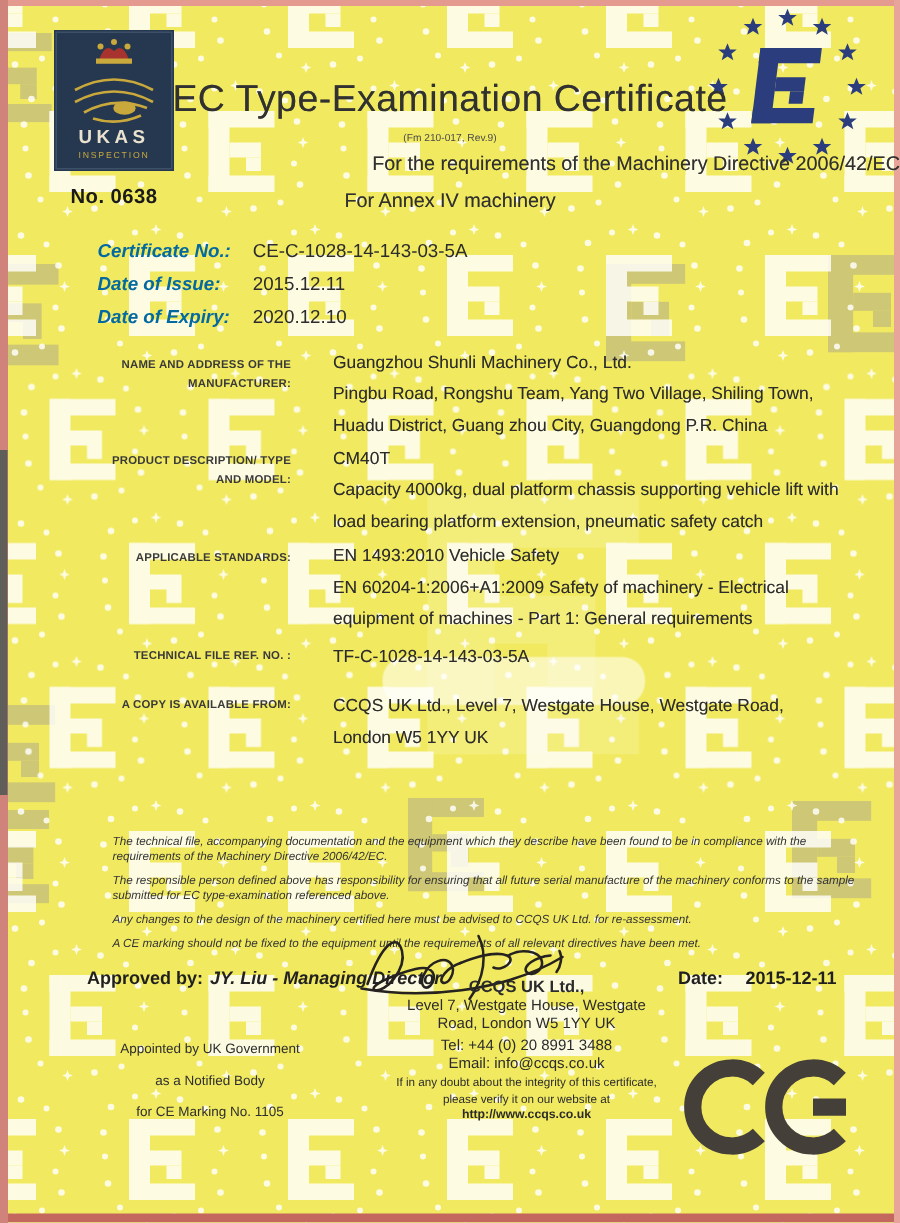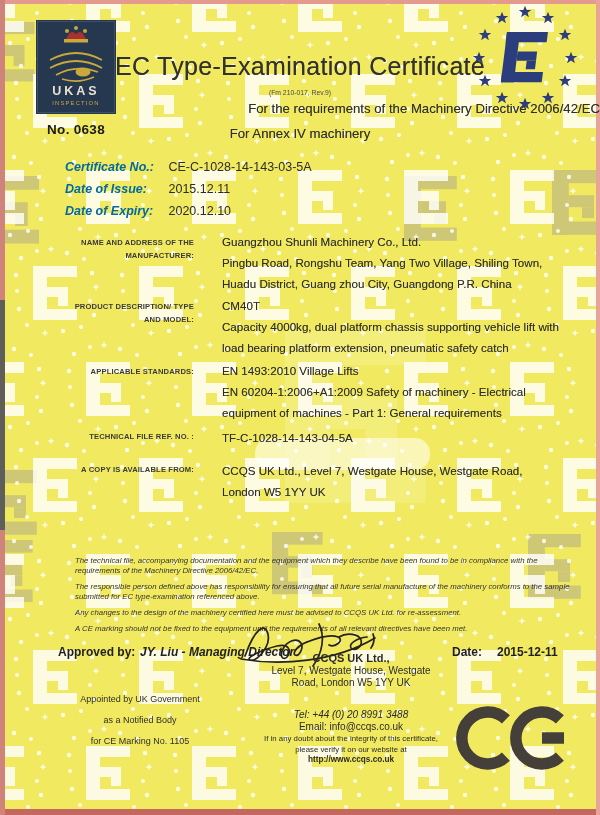--- a/index.html
+++ b/index.html
@@ -43,21 +43,21 @@
   .appr-label{position:absolute;left:58px;top:0;font-weight:bold;color:#1f1f1f;}
   .appr-name{position:absolute;left:140px;top:0;font-weight:bold;font-style:italic;color:#222;}
   .appr-date-label{position:absolute;left:452px;top:0;font-weight:bold;color:#1f1f1f;}
   .appr-date{position:absolute;left:497px;top:0;font-weight:bold;color:#1f1f1f;}
   
   .nb{top:694px;left:50px;width:180px;text-align:center;font-size:9px;color:#2e2e2e;}
   .nb div{margin-bottom:11px;}
   .ccqs{top:652px;left:240px;width:222px;text-align:center;color:#2b2b2b;}
   .ccqs .name{font-size:11px;font-weight:bold;margin-bottom:1px;}
   .ccqs .addr{font-size:10px;line-height:12px;}
-  .ccqs .tel{font-size:10px;margin-top:20px;font-style:italic;}
+  .ccqs .tel{font-size:10px;margin-top:3px;}
   .ccqs .email{font-size:10px;margin-top:1px;}
   .ccqs .note{font-size:7.8px;line-height:10.5px;margin-top:2px;}
   .ccqs .url{font-size:8.2px;font-weight:bold;}
   svg text{font-family:"Liberation Sans","DejaVu Sans",sans-serif;}
 </style>
 </head>
 <body>
 
 <div class="page">
 
@@ -278,29 +278,29 @@
     <div class="svalue">
       <div>CM40T</div>
       <div>Capacity 4000kg, dual platform chassis supporting vehicle lift with</div>
       <div>load bearing platform extension, pneumatic safety catch</div>
     </div>
   </div>
 
   <div class="abs section" style="top:360px">
     <div class="slabel">APPLICABLE STANDARDS:</div>
     <div class="svalue">
-      <div>EN 1493:2010 Village Lifts</div>
+      <div>EN 1493:2010 Vehicle Safety</div>
       <div>EN 60204-1:2006+A1:2009 Safety of machinery - Electrical</div>
       <div>equipment of machines - Part 1: General requirements</div>
     </div>
   </div>
 
   <div class="abs section" style="top:427px">
     <div class="slabel" style="top:3px">TECHNICAL FILE REF. NO. :</div>
-    <div class="svalue">TF-C-1028-14-143-04-5A</div>
+    <div class="svalue">TF-C-1028-14-143-03-5A</div>
   </div>
 
   <div class="abs section" style="top:460px">
     <div class="slabel" style="top:3px">A COPY IS AVAILABLE FROM:</div>
     <div class="svalue">
       <div>CCQS UK Ltd., Level 7, Westgate House, Westgate Road,</div>
       <div>London W5 1YY UK</div>
     </div>
   </div>
 

